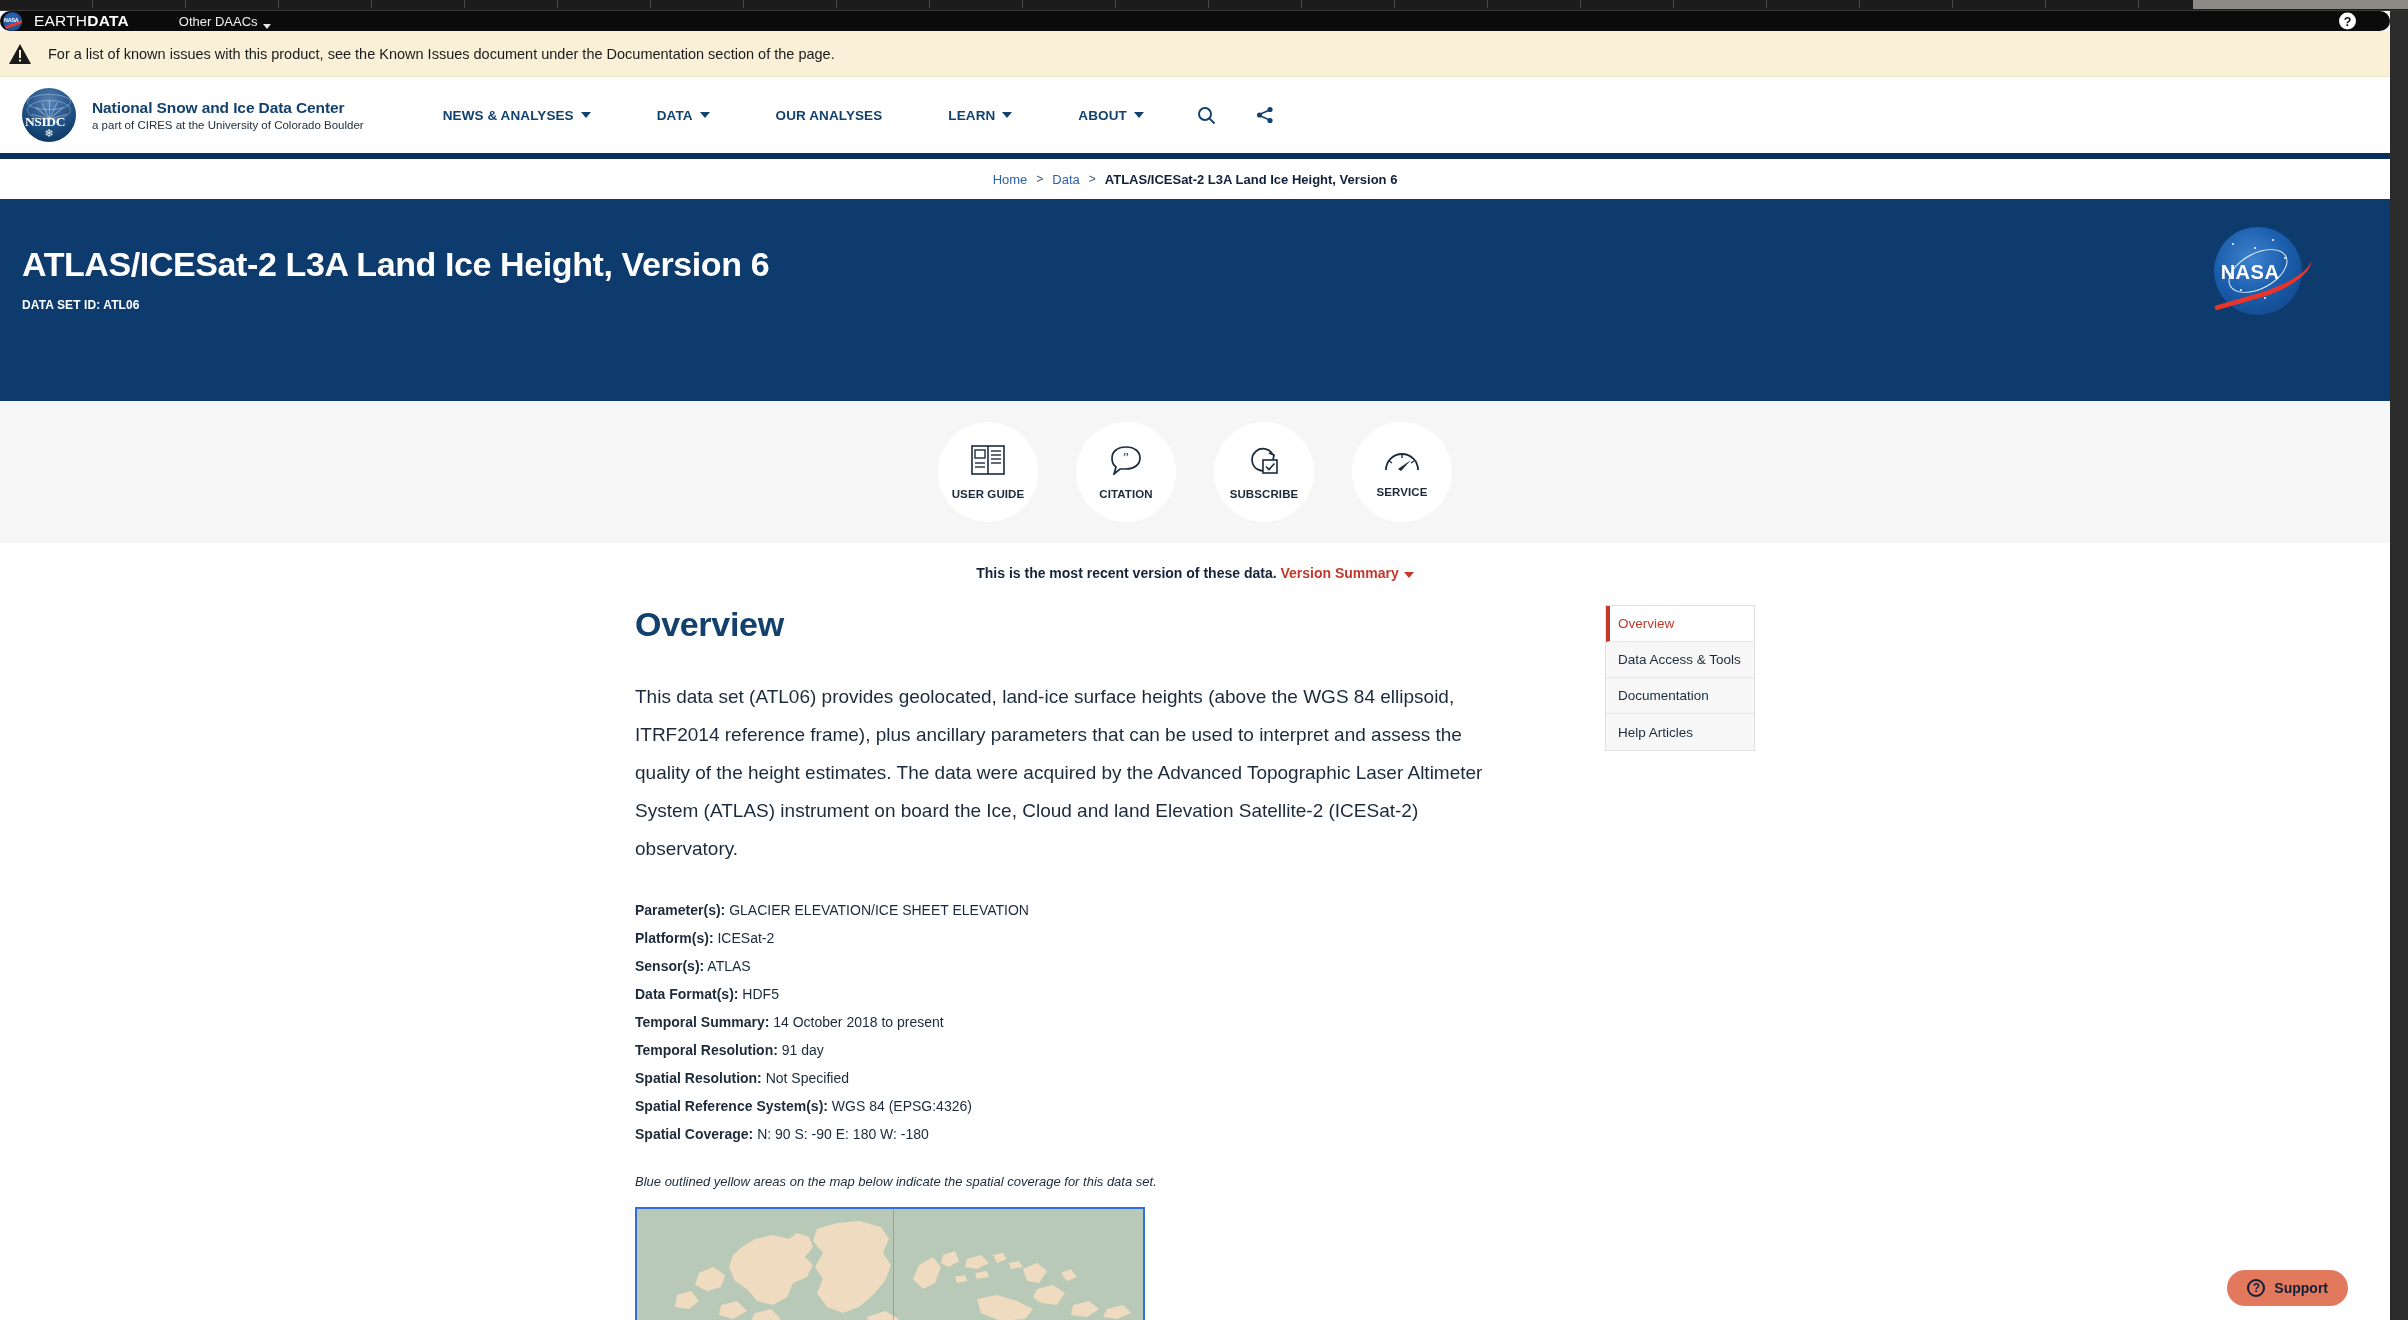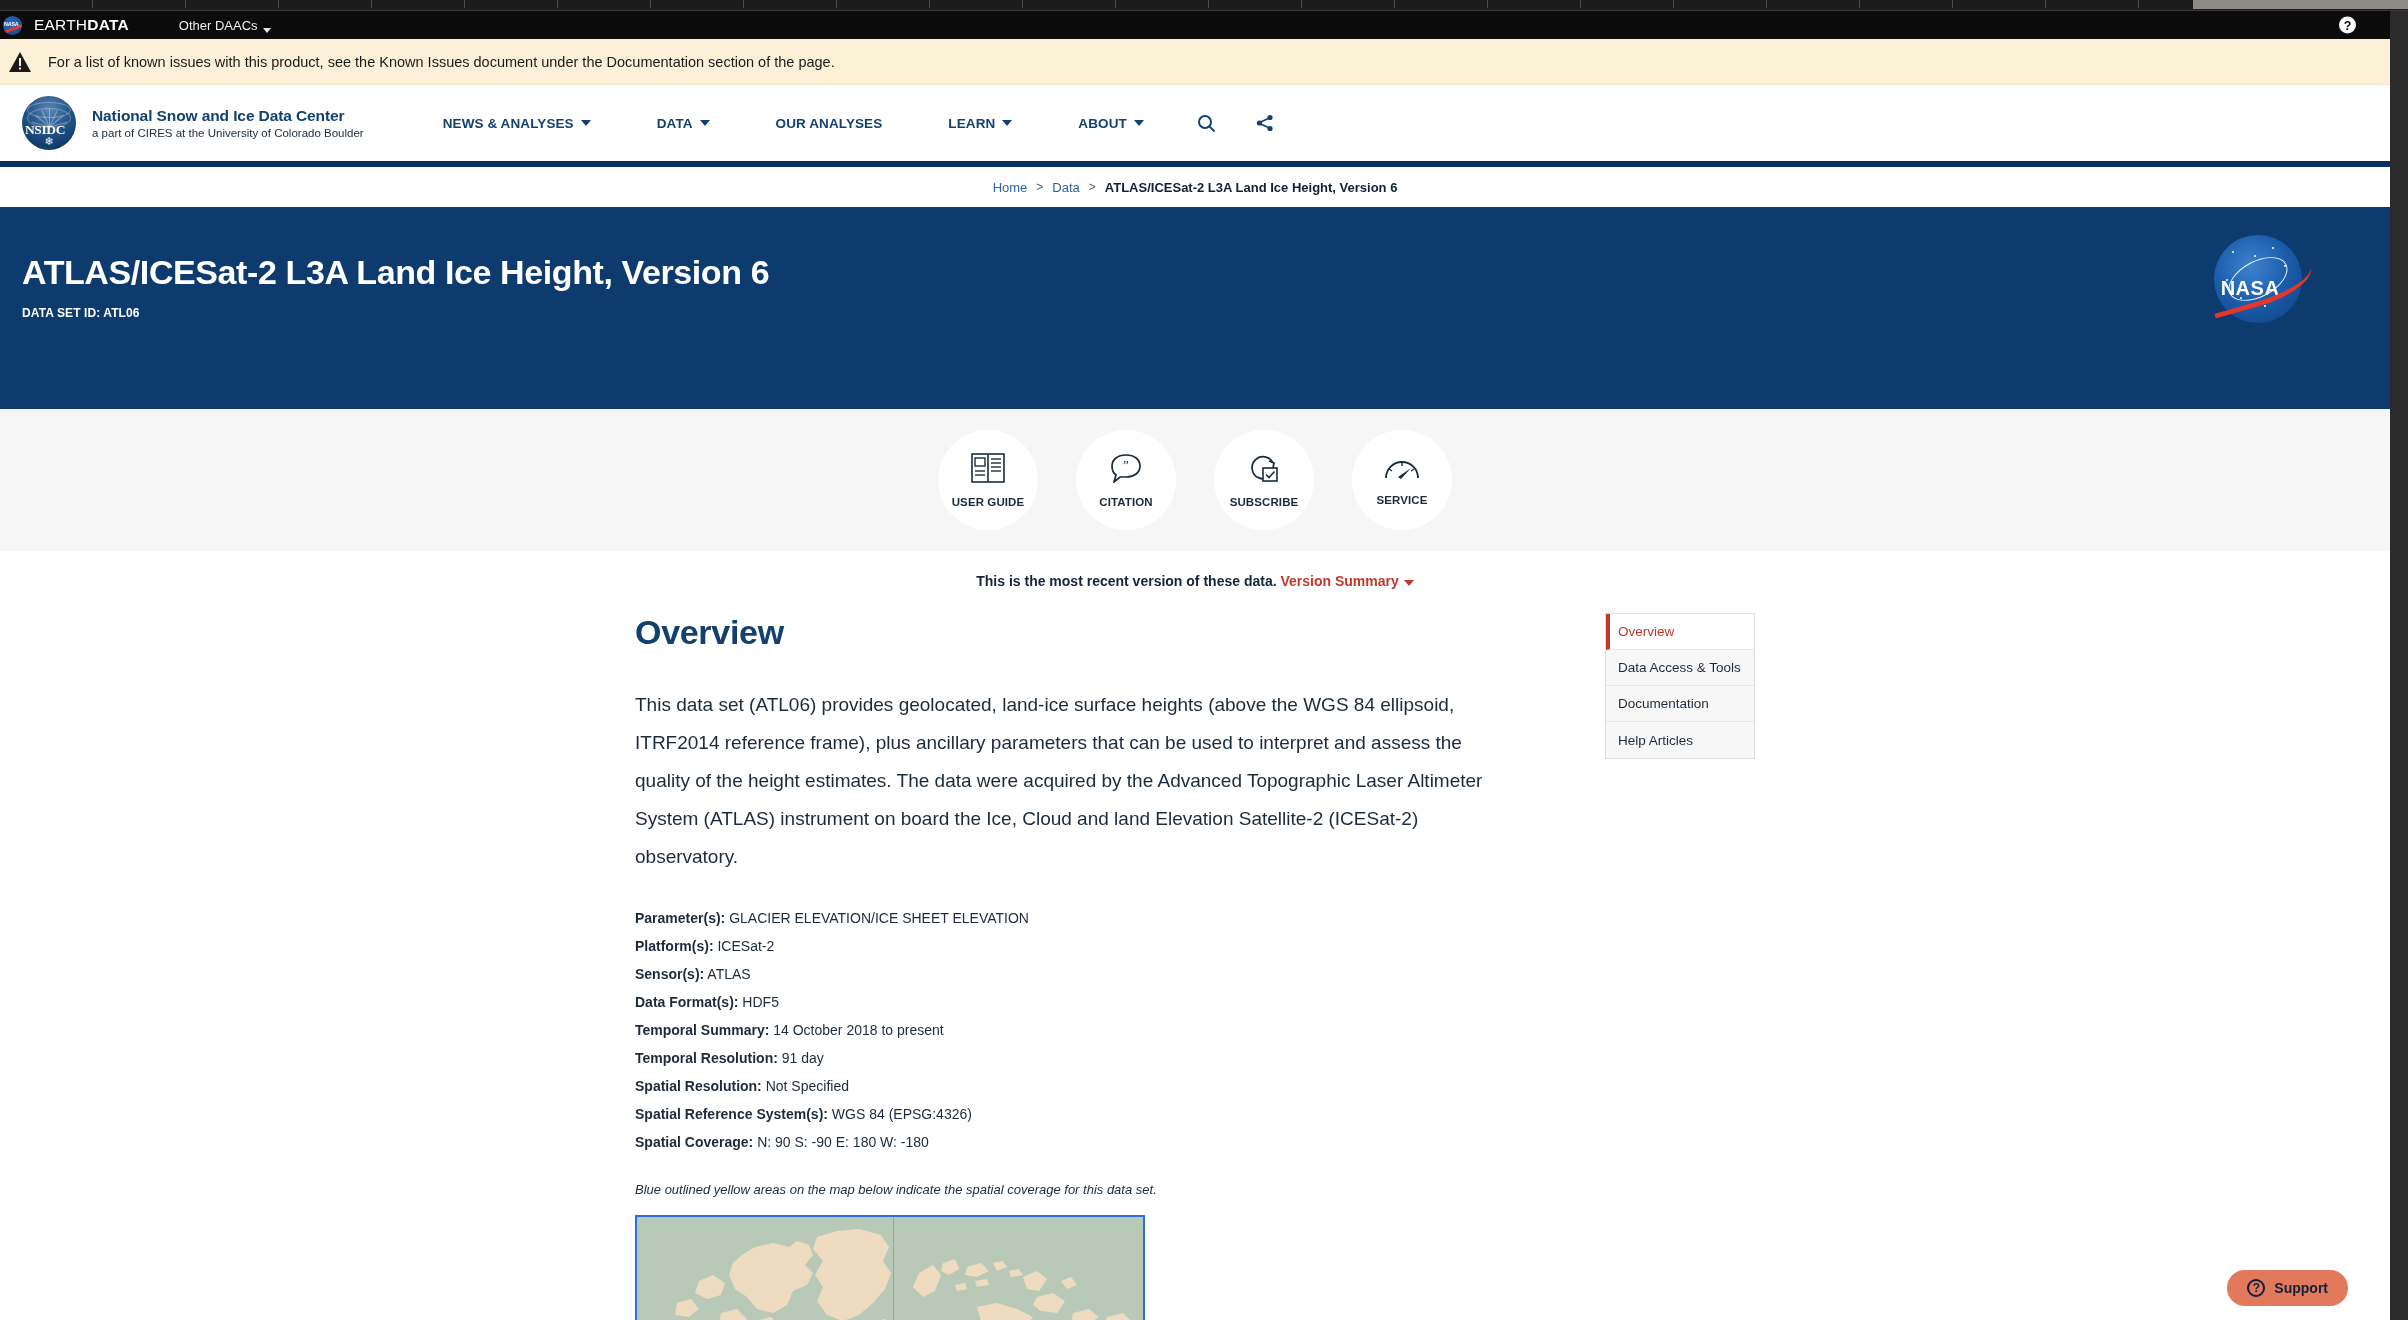--- a/index.html
+++ b/index.html
@@ -26,22 +26,22 @@
     position: absolute; top: 11px; left: 0; width: 2390px; height: 1309px;
     background: #ffffff; overflow: hidden;
   }
   #right-gutter {
     position: absolute; top: 11px; right: 0; width: 18px; height: 1309px;
     background: #2b2b2b;
   }
 
   
   #earthdata-bar {
-    position: relative; height: 28px; background: #0b0b0b;
-    display: flex; align-items: center; color: #ffffff;
+    position: relative; height: 20px; background: #0b0b0b;
+    display: flex; align-items: center; color: #ffffff; border-radius: 13px;
   }
   #nasa-meatball-sm {
     width: 19px; height: 19px; border-radius: 50%;
     background: radial-gradient(circle at 45% 40%, #2a6fc4 0%, #1d4f91 70%, #143a6b 100%);
     margin-left: 3px; position: relative; overflow: hidden; flex: none;
   }
   #nasa-meatball-sm::before {
     content: ""; position: absolute; left: -2px; top: 11px; width: 26px; height: 2.5px;
     background: #e03c31; transform: rotate(-20deg);
   }
@@ -167,21 +167,20 @@
   }
   #nasa-meatball-lg .swoosh {
     position: absolute; left: -6px; top: 30px; width: 106px; height: 40px;
     border-bottom: 5px solid #e8352b; border-radius: 0 0 60% 0;
     transform: rotate(-16deg); pointer-events: none;
   }
   #nasa-meatball-lg .nasa-word {
     position: absolute; left: 0; right: 16px; top: 34px; text-align: center;
     color: #ffffff; font-size: 20px; font-weight: 700; letter-spacing: 0.5px;
     font-family: "Liberation Sans", sans-serif;
-    margin-top: 8px;
   }
 
   
   #quick-actions {
     background: #f6f6f6; height: 142px; display: flex; align-items: center;
     justify-content: center; gap: 38px;
   }
   .qa-item {
     width: 100px; height: 100px; border-radius: 50%; background: #ffffff;
     display: flex; flex-direction: column; align-items: center; justify-content: center;

